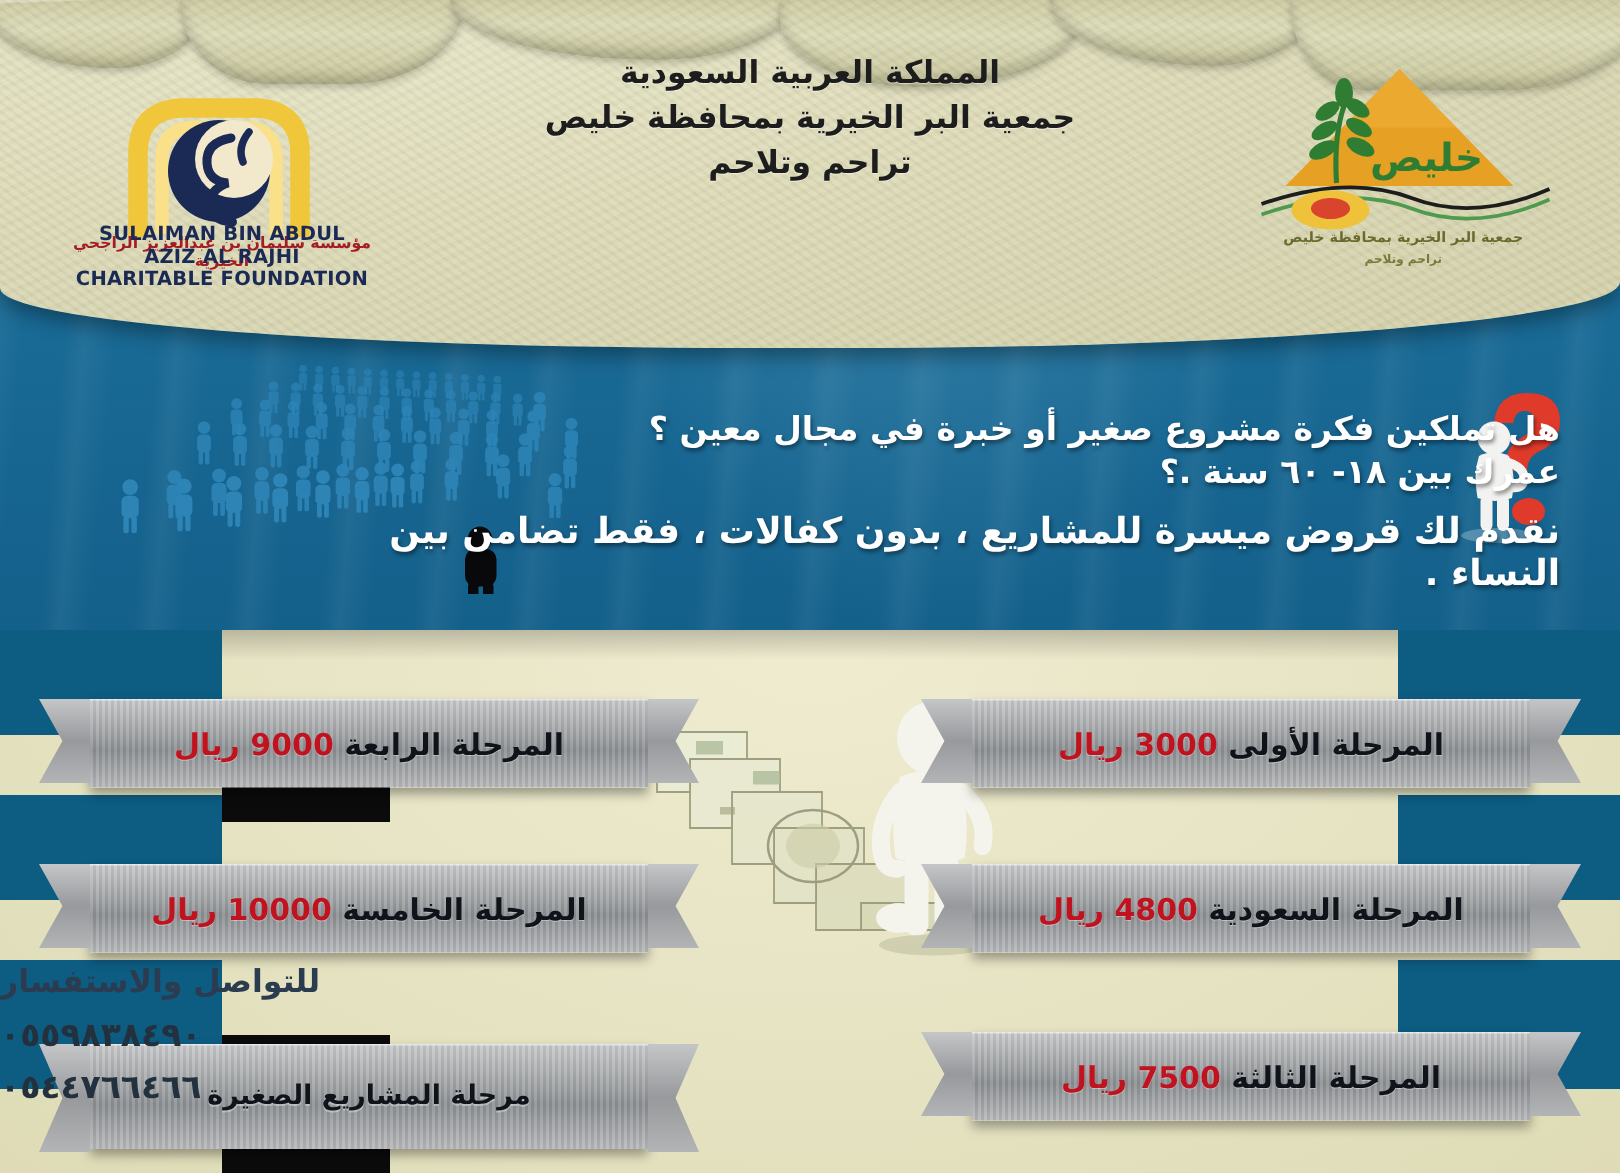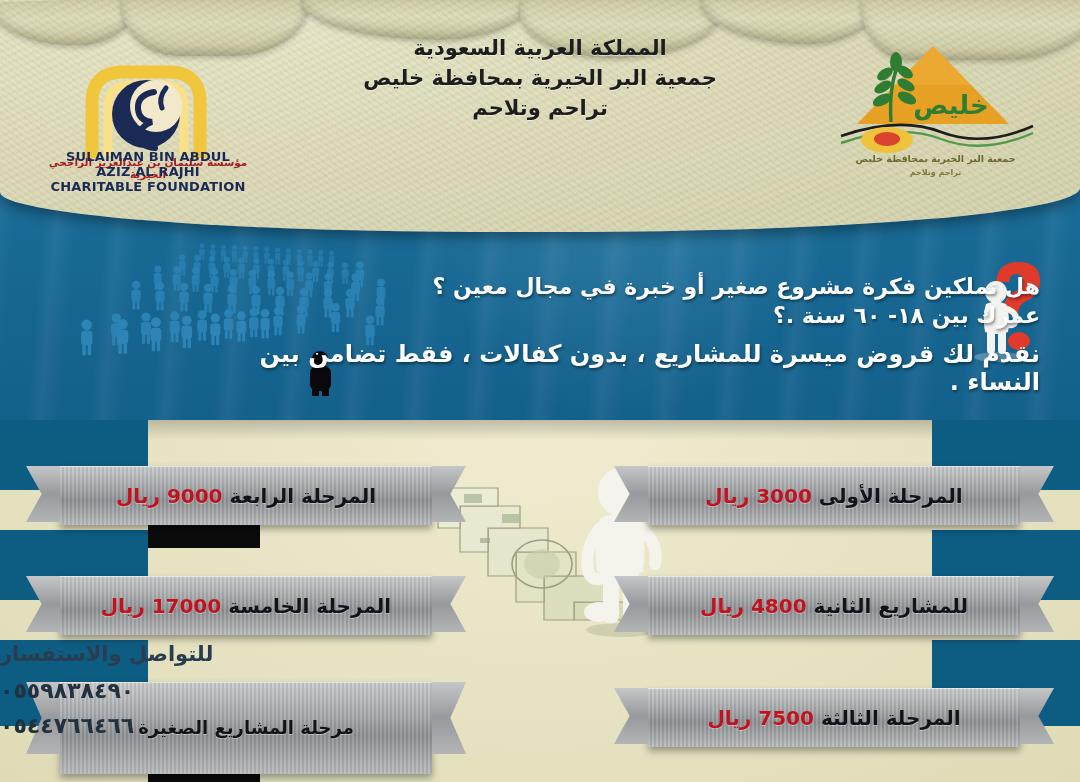--- a/index.html
+++ b/index.html
@@ -161,21 +161,21 @@
     box-shadow:0 4px 7px rgba(0,0,0,.35), inset 0 1px 0 rgba(255,255,255,.55);
     color:#11131a;
     white-space:nowrap;
   }
   .ribbon .txt {
     font-size:20px; font-weight:700;
     text-shadow:0 1px 0 rgba(255,255,255,.35);
     padding:0 16px;
   }
   .ribbon .amt { color:#c1121f; font-weight:700; }
-  .ribbon.tall { height:92px; }
+  .ribbon.tall { height:70px;margin-top:14px; }
   .ribbon.tall .txt { font-size:18px; line-height:1.28; white-space:normal; text-align:center; }
 
   
   .tail {
     position:absolute; top:0; width:34px; height:56px;
     background:linear-gradient(180deg,#c4c6c8 0%, #97999c 50%, #b2b4b6 100%);
     box-shadow:0 4px 6px rgba(0,0,0,.3);
   }
   .tail.left  { left:-34px;  clip-path:polygon(0 0, 100% 0, 100% 100%, 0 100%, 46% 50%); }
   .tail.right { right:-34px; clip-path:polygon(0 0, 100% 0, 54% 50%, 100% 100%, 0 100%); }
@@ -454,21 +454,21 @@
     <span class="txt">
       <span>المرحلة الأولى</span>
       <span class="amt">3000 ريال</span>
     </span>
   </div>
 
   <div class="ribbon r-right" style="top:576px;">
     <span class="tail left"></span>
     <span class="tail right"></span>
     <span class="txt">
-      <span>للمشاريع الثانية</span>
+      <span>المرحلة السعودية</span>
       <span class="amt">4800 ريال</span>
     </span>
   </div>
 
   <div class="ribbon r-right" style="top:688px;">
     <span class="tail left"></span>
     <span class="tail right"></span>
     <span class="txt">
       <span>المرحلة الثالثة</span>
       <span class="amt">7500 ريال</span>
@@ -482,21 +482,21 @@
       <span>المرحلة الرابعة</span>
       <span class="amt">9000 ريال</span>
     </span>
   </div>
 
   <div class="ribbon r-left" style="top:576px;">
     <span class="tail left"></span>
     <span class="tail right"></span>
     <span class="txt">
       <span>المرحلة الخامسة</span>
-      <span class="amt">17000 ريال</span>
+      <span class="amt">10000 ريال</span>
     </span>
   </div>
 
   <div class="ribbon r-left tall" style="top:682px;">
     <span class="tail left tall"></span>
     <span class="tail right tall"></span>
     <span class="txt">
       <span>مرحلة المشاريع الصغيرة</span><br>
     </span>
   </div>

